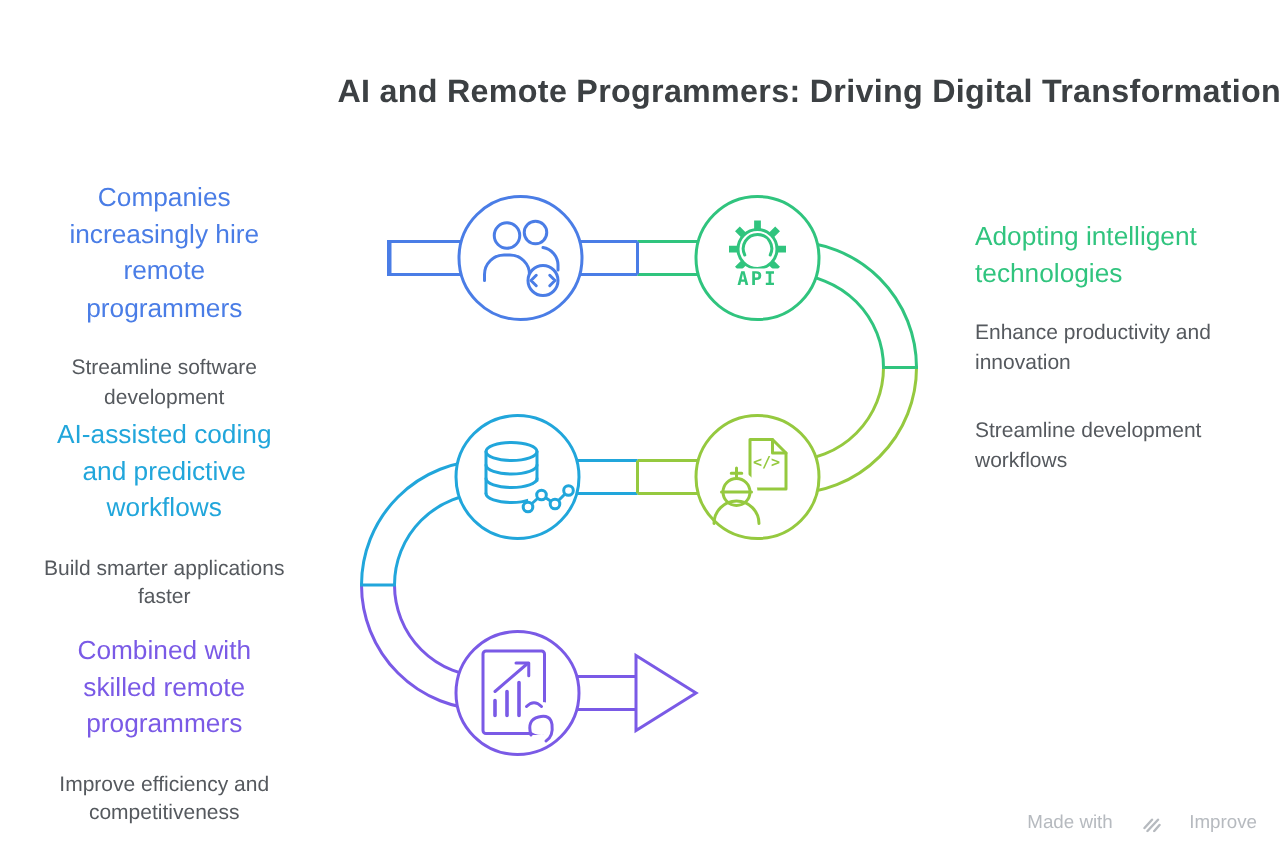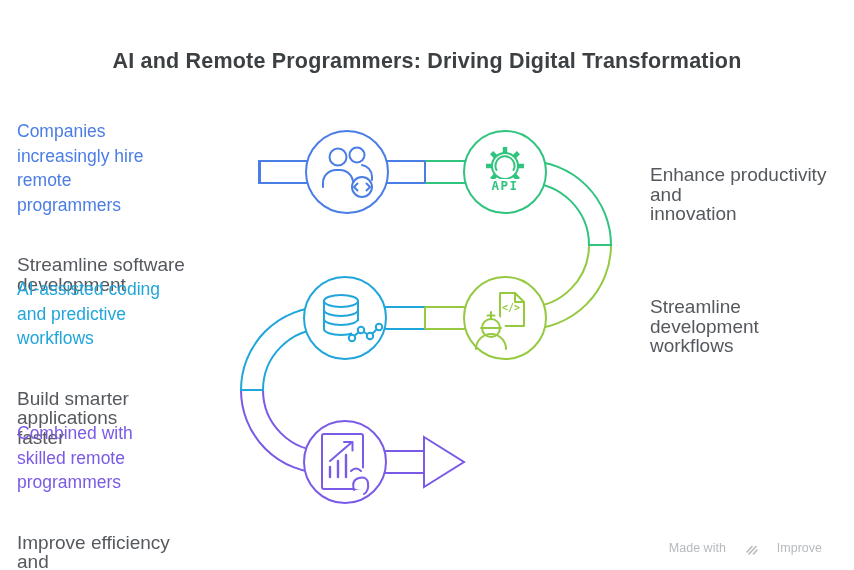--- a/index.html
+++ b/index.html
@@ -1,43 +1,43 @@
 <!DOCTYPE html>
 <html style="--blue: #4A7DE6; --cyan: #21A6DB; --green: #30C47E; --lime: #95C93F; --purple: #7A5AE6; --title_text: #3C4043; --body_text: #55595E; --watermark: #B6BABF;"><head>
 <meta charset="utf-8">
 <style>
   html,body{margin:0;padding:0;background:#fff;}
   body{width:854px;height:570px;position:relative;overflow:hidden;
        font-family:"Liberation Sans",sans-serif;}
 
-  .title{position:absolute;top:49px;left:0;right:0;text-align:center;
+  .title{position:absolute;top:49px;left:0;right:0;text-align:right;
          font-size:21.5px;font-weight:bold;letter-spacing:.2px;
          color:var(--title_text);}
 
   .step{position:absolute;white-space:pre-line;}
   .step .h{font-size:17.5px;line-height:24.5px;font-weight:400;}
-  .step .d{margin-top:20px;font-size:19px;line-height:19.5px;color:var(--body_text);}
-  .step.left{left:17px;width:185px;text-align:left;}
+  .step .d{margin-top:0;font-size:14px;line-height:19.5px;color:var(--body_text);}
+  .step.left{left:17px;width:185px;text-align:center;}
   .step.right{left:650px;width:195px;text-align:left;}
 
   .c-blue{color:var(--blue)} .c-cyan{color:var(--cyan)} .c-green{color:var(--green)}
   .c-lime{color:var(--lime)} .c-purple{color:var(--purple)}
 
   svg.diagram{position:absolute;left:0;top:0;}
   .tube{fill:none;stroke-width:24;}
   .tube-inner{fill:none;stroke:#fff;stroke-width:20;}
   .divider{stroke-width:2;fill:none;}
   .node-circle{fill:#fff;stroke-width:2;}
   .icon{fill:none;stroke-width:2;stroke-linecap:round;stroke-linejoin:round;}
   .s-blue{stroke:var(--blue)} .s-cyan{stroke:var(--cyan)} .s-green{stroke:var(--green)}
   .s-lime{stroke:var(--lime)} .s-purple{stroke:var(--purple)}
   .f-green{fill:var(--green)} .f-lime{fill:var(--lime)}
   text.mono{font-family:"DejaVu Sans Mono",monospace;font-weight:bold;stroke:none;}
 
-  .watermark{position:absolute;right:32px;bottom:15px;display:flex;align-items:center;
+  .watermark{position:absolute;right:16px;bottom:15px;display:flex;align-items:center;
              gap:19px;font-size:12.5px;color:var(--watermark);}
 </style>
 </head>
 <body>
 
 <div class="title">AI and Remote Programmers: Driving Digital Transformation</div>
 
 <div class="step left" style="top:101px">
   <div class="h c-blue">Companies
 increasingly hire
@@ -55,20 +55,22 @@
 </div>
 <div class="step left" style="top:403px">
   <div class="h c-purple">Combined with
 skilled remote
 programmers</div>
   <div class="d">Improve efficiency and
 competitiveness</div>
 </div>
 
 <div class="step right" style="top:127px">
+  <div class="h c-green">Adopting intelligent
+technologies</div>
   <div class="d">Enhance productivity and
 innovation</div>
 </div>
 <div class="step right" style="top:259px">
   <div class="d">Streamline development
 workflows</div>
 </div>
 
 <svg class="diagram" width="854" height="570" viewBox="0 0 854 570">
 

